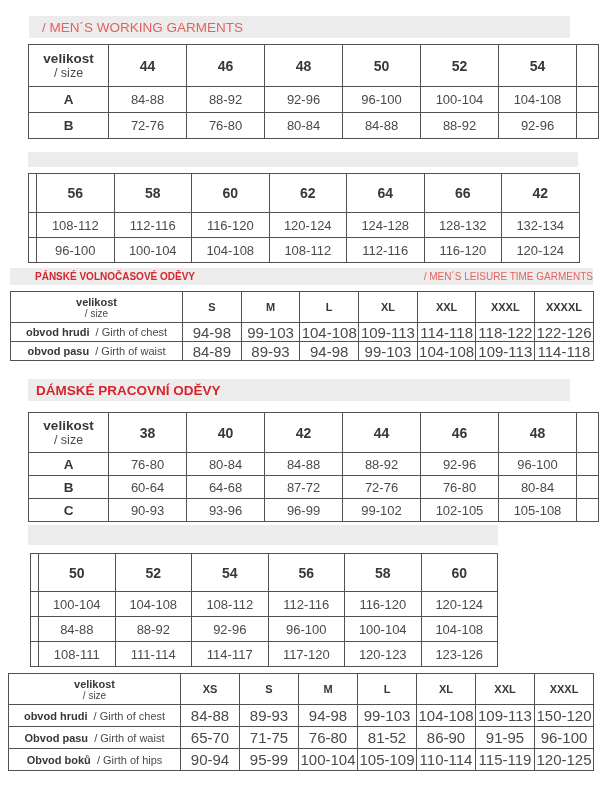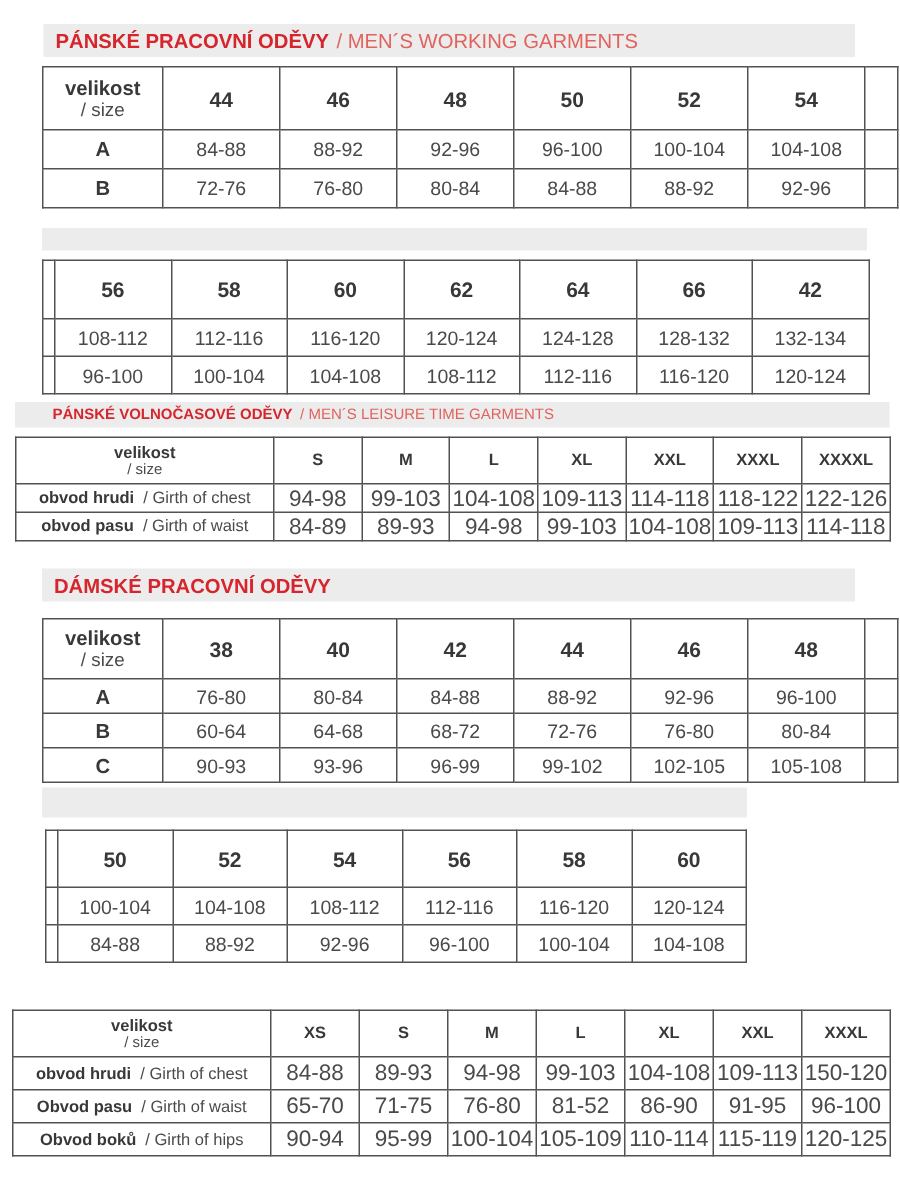--- a/index.html
+++ b/index.html
@@ -6,21 +6,21 @@
   html,body { width:600px; height:800px; }
   body {
     position:relative; background:#ffffff; overflow:hidden;
     font-family:"Liberation Sans", sans-serif; color:#3f3f3f;
   }
   
   .bar { position:absolute; background:#ececec; display:flex; align-items:center; white-space:nowrap; }
   .bar .cz { color:#d6252c; font-weight:bold; }
   .bar .en { color:#e2635e; font-weight:normal; margin-left:5px; }
   .bar-lg { height:22px; font-size:13.5px; padding-left:8px; }
-  .bar-sm { height:17px; font-size:10px; padding-left:25px; }
+  .bar-sm { height:17px; font-size:10px; padding-left:25px;justify-content:space-between; }
 
   
   table.tbl { position:absolute; border-collapse:collapse; table-layout:fixed; background:#fff; }
   .tbl td { border:1.5px solid #525252; text-align:center; vertical-align:middle; overflow:hidden; }
 
   
   .big td.h  { font-weight:bold; font-size:14px; color:#383838; }
   .big td.v  { font-size:13px; color:#4a4a4a; }
   .big td.rl { font-weight:bold; font-size:13.5px; color:#383838; }
   .big .corner .l1 { display:block; font-weight:bold; font-size:13.5px; color:#383838; }
@@ -56,21 +56,20 @@
   #t5   { left:30px; top:553px; }
   #t5 tr.hr { height:38px; } #t5 tr.dr { height:25px; }
 
   #t6   { left:8px; top:673px; }
   #t6 tr.hr { height:31px; } #t6 tr.dr { height:22px; }
 </style>
 </head>
 <body>
 
 <div id="bar1" class="bar bar-lg">
-  <span class="cz">PÁNSKÉ PRACOVNÍ ODĚVY</span>
   <span class="en">/ MEN´S WORKING GARMENTS</span>
 </div>
 
 <table id="t1" class="tbl big">
   <colgroup>
       <col style="width:80px">
       <col style="width:78px">
       <col style="width:78px">
       <col style="width:78px">
       <col style="width:78px">
@@ -257,21 +256,21 @@
     <td class="v">84-88</td>
     <td class="v">88-92</td>
     <td class="v">92-96</td>
     <td class="v">96-100</td>
     <td class="v"></td>
   </tr>
   <tr class="dr">
     <td class="rl">B</td>
     <td class="v">60-64</td>
     <td class="v">64-68</td>
-    <td class="v">68-72</td>
+    <td class="v">87-72</td>
     <td class="v">72-76</td>
     <td class="v">76-80</td>
     <td class="v">80-84</td>
     <td class="v"></td>
   </tr>
   <tr class="dr">
     <td class="rl">C</td>
     <td class="v">90-93</td>
     <td class="v">93-96</td>
     <td class="v">96-99</td>
@@ -316,20 +315,29 @@
   </tr>
   <tr class="dr">
     <td class="v"></td>
     <td class="v">84-88</td>
     <td class="v">88-92</td>
     <td class="v">92-96</td>
     <td class="v">96-100</td>
     <td class="v">100-104</td>
     <td class="v">104-108</td>
   </tr>
+  <tr class="dr">
+    <td class="v"></td>
+    <td class="v">108-111</td>
+    <td class="v">111-114</td>
+    <td class="v">114-117</td>
+    <td class="v">117-120</td>
+    <td class="v">120-123</td>
+    <td class="v">123-126</td>
+  </tr>
 </tbody>
   </table>
 
 <table id="t6" class="tbl small">
   <colgroup>
       <col style="width:172px">
       <col style="width:59px">
       <col style="width:59px">
       <col style="width:59px">
       <col style="width:59px">

